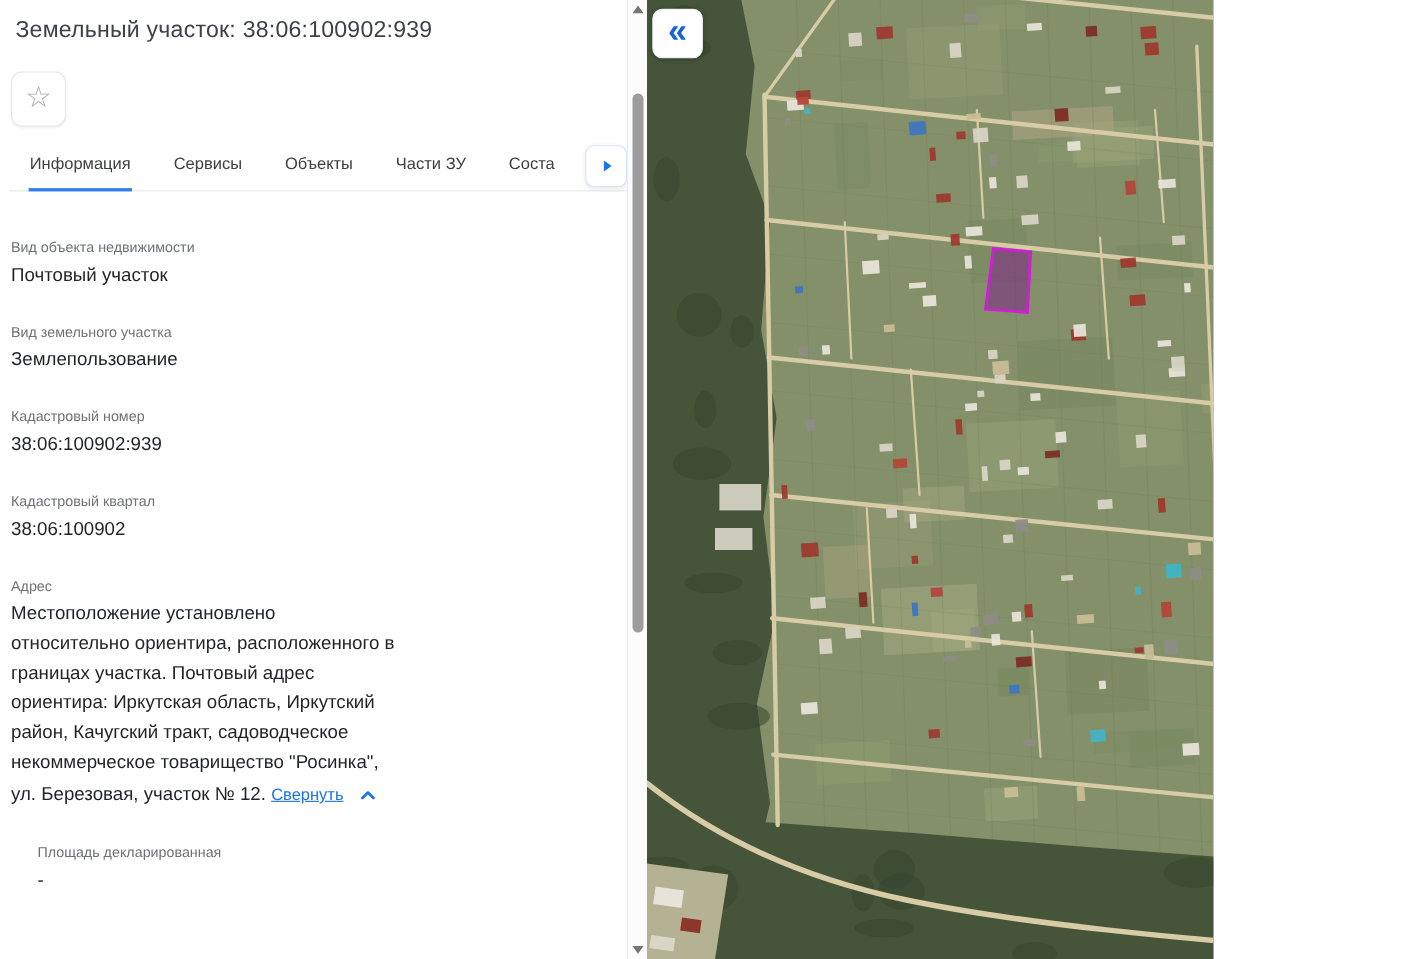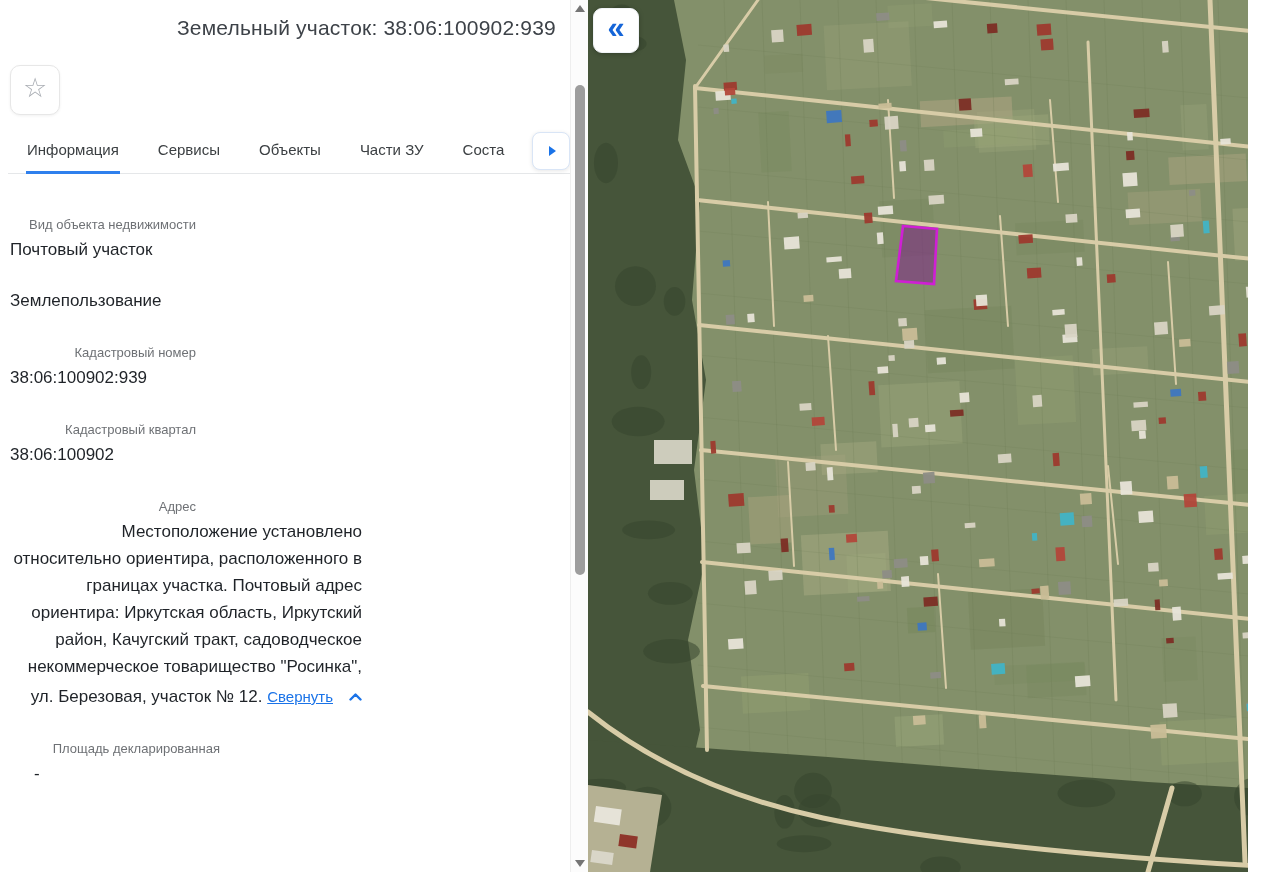--- a/index.html
+++ b/index.html
@@ -1,18 +1,18 @@
 <!DOCTYPE html>
 <html><head>
 <meta charset="utf-8">
 <style>
   * { box-sizing: border-box; margin: 0; padding: 0; }
   html,body { width:1280px; height:872px; overflow:hidden;
     font-family:"Liberation Sans", sans-serif; background:#fff; }
-  .stage { position:relative; width:1248px; height:872px; overflow:hidden; background:#fff;text-align:right; }
+  .stage { position:relative; width:1103px; height:872px; overflow:hidden; background:#fff; }
 
   
   .panel { position:absolute; left:0; top:0; width:588px; height:872px; background:#fff; z-index:5; }
   .panel-inner { position:absolute; left:0; top:0; width:570px; height:872px; overflow:hidden; }
   .page-title { margin:16px 14px 0 14px; font-size:21px; font-weight:500; color:#3d4248; letter-spacing:.2px; }
   .fav-btn { margin:25px 0 0 10px; width:50px; height:50px; background:#fff;
     border:1px solid #e7e7e7; border-radius:10px; box-shadow:0 1px 3px rgba(0,0,0,.06);
     display:flex; align-items:center; justify-content:center; cursor:pointer; }
   .fav-btn .star { font-size:27px; color:#a9adb3; line-height:1; margin-top:-3px; }
 
@@ -79,20 +79,21 @@
           <span class="tri-right"></span>
         </div>
       </div>
 
       <div class="fields">
         <div class="frow">
           <div class="lab">Вид объекта недвижимости</div>
           <div class="val">Почтовый участок</div>
         </div>
         <div class="frow">
+          <div class="lab">Вид земельного участка</div>
           <div class="val">Землепользование</div>
         </div>
         <div class="frow">
           <div class="lab">Кадастровый номер</div>
           <div class="val">38:06:100902:939</div>
         </div>
         <div class="frow">
           <div class="lab">Кадастровый квартал</div>
           <div class="val">38:06:100902</div>
         </div>

